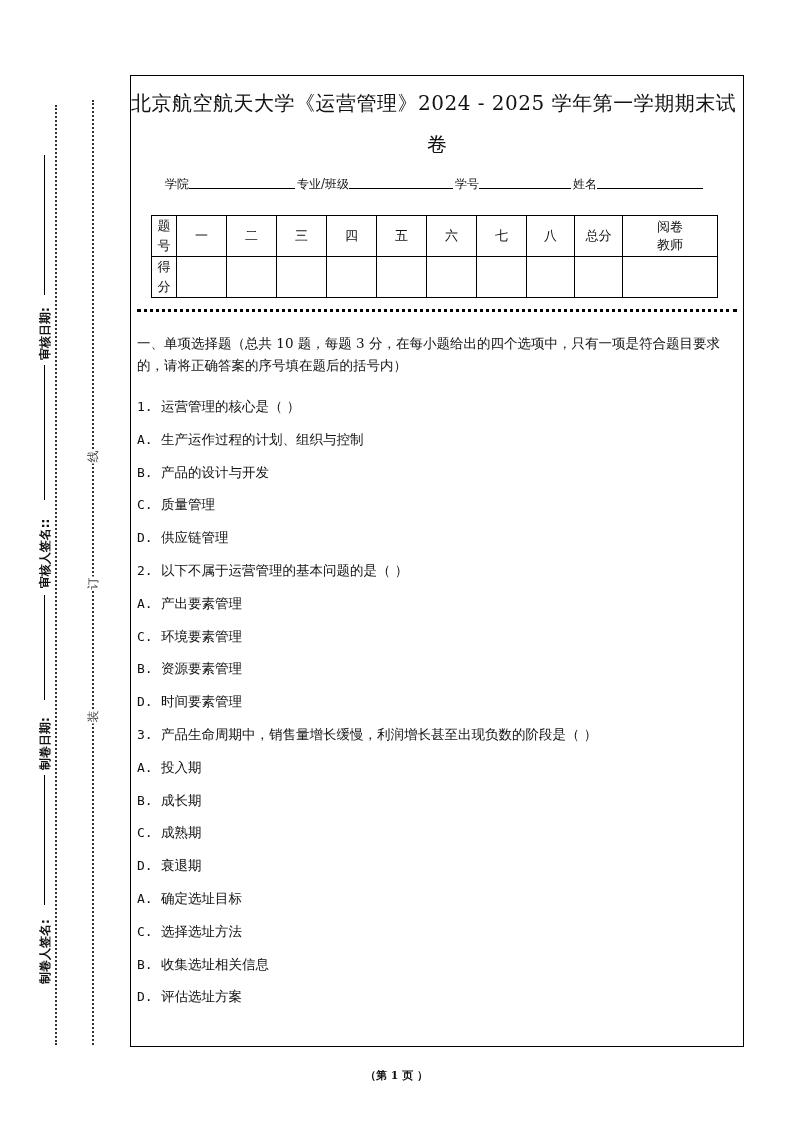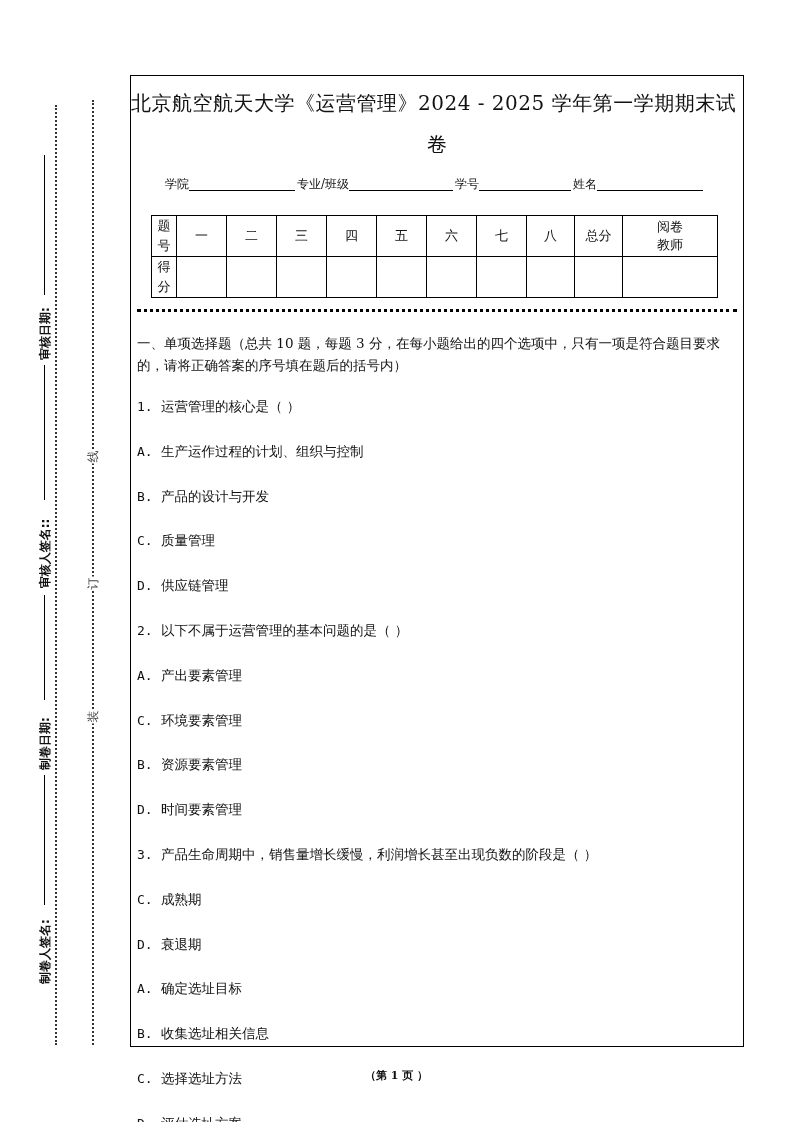--- a/index.html
+++ b/index.html
@@ -12,36 +12,36 @@
   .seal-char { position: absolute; left: 86px; background: #fff; font-size: 12px; color: #444; transform: rotate(-90deg); width: 14px; text-align: center; }
 
   .sig-line { position: absolute; left: 44px; border-left: 1.5px solid #000; }
   .sig-label { position: absolute; left: 29px; font-family: "DejaVu Sans", sans-serif; font-weight: bold; font-size: 12px; transform: rotate(-90deg); transform-origin: center; white-space: nowrap; width: 90px; text-align: center; }
 
   .frame { position: absolute; left: 130px; top: 75px; width: 614px; height: 972px; border: 1.5px solid #000; box-sizing: border-box; }
 
   .title { position: absolute; left: 0; top: 14px; width: 100%; text-align: left; font-size: 20px; line-height: 26px; letter-spacing: 0.5px; }
   .title2 { position: absolute; left: 0; top: 55px; width: 100%; text-align: center; font-size: 20px; }
 
-  .info-row { position: absolute; left: 34px; top: 100px; font-size: 12px; display: flex; align-items: center; }
+  .info-row { position: absolute; left: 34px; top: 100px; font-size: 12px; display: flex; align-items: flex-start; }
   .info-row .lbl { white-space: nowrap; }
   .info-row .blank { border-bottom: 1px solid #000; height: 12px; display: inline-block; margin-right: 2px; }
 
   table.score { position: absolute; left: 20px; top: 139px; border-collapse: collapse; font-size: 13px; }
   table.score td { border: 1px solid #000; text-align: center; height: 40px; padding: 0; }
   table.score td.narrow { width: 24px; line-height: 20px; font-size: 13px; }
   table.score td.w { width: 49px; }
   table.score td.w2 { width: 47px; }
   table.score td.wide { width: 94px; line-height: 18px; }
 
   .dotted-sep { position: absolute; left: 6px; right: 6px; top: 233px; border-top: 3px dotted #000; }
 
   .content { position: absolute; left: 6px; top: 256px; right: 6px; font-size: 13.5px; }
   .section-head { line-height: 22px; margin-bottom: 14px; }
-  .q-line { height: 32.8px; line-height: 32.8px; white-space: nowrap; margin-top: 12px; }
+  .q-line { height: 32.8px; line-height: 32.8px; white-space: nowrap; }
   .q-num { font-family: "DejaVu Sans Mono", monospace; font-size: 13px; display: inline-block; width: 24px; }
 
   .footer { position: absolute; top: 1068px; left: 0; width: 793px; text-align: center; font-size: 11px; font-weight: bold; }
 </style>
 </head>
 <body>
 
 <div class="binding-left">
   <div class="dot-line inner"></div>
   <div class="dot-line outer"></div>
@@ -125,23 +125,25 @@
     <div class="q-line"><span class="q-num">C.</span><span>质量管理</span></div>
     <div class="q-line"><span class="q-num">D.</span><span>供应链管理</span></div>
 
     <div class="q-line"><span class="q-num">2.</span><span>以下不属于运营管理的基本问题的是（   ）</span></div>
     <div class="q-line"><span class="q-num">A.</span><span>产出要素管理</span></div>
     <div class="q-line"><span class="q-num">C.</span><span>环境要素管理</span></div>
     <div class="q-line"><span class="q-num">B.</span><span>资源要素管理</span></div>
     <div class="q-line"><span class="q-num">D.</span><span>时间要素管理</span></div>
 
     <div class="q-line"><span class="q-num">3.</span><span>产品生命周期中，销售量增长缓慢，利润增长甚至出现负数的阶段是（   ）</span></div>
+    <div class="q-line"><span class="q-num">A.</span><span>投入期</span></div>
+    <div class="q-line"><span class="q-num">B.</span><span>成长期</span></div>
     <div class="q-line"><span class="q-num">C.</span><span>成熟期</span></div>
     <div class="q-line"><span class="q-num">D.</span><span>衰退期</span></div>
 
     <div class="q-line"><span class="q-num">A.</span><span>确定选址目标</span></div>
+    <div class="q-line"><span class="q-num">C.</span><span>选择选址方法</span></div>
     <div class="q-line"><span class="q-num">B.</span><span>收集选址相关信息</span></div>
-    <div class="q-line"><span class="q-num">C.</span><span>选择选址方法</span></div>
     <div class="q-line"><span class="q-num">D.</span><span>评估选址方案</span></div>
   </div>
 </div>
 
 <div class="footer">（第 1 页 ）</div>
 
 </body></html>

